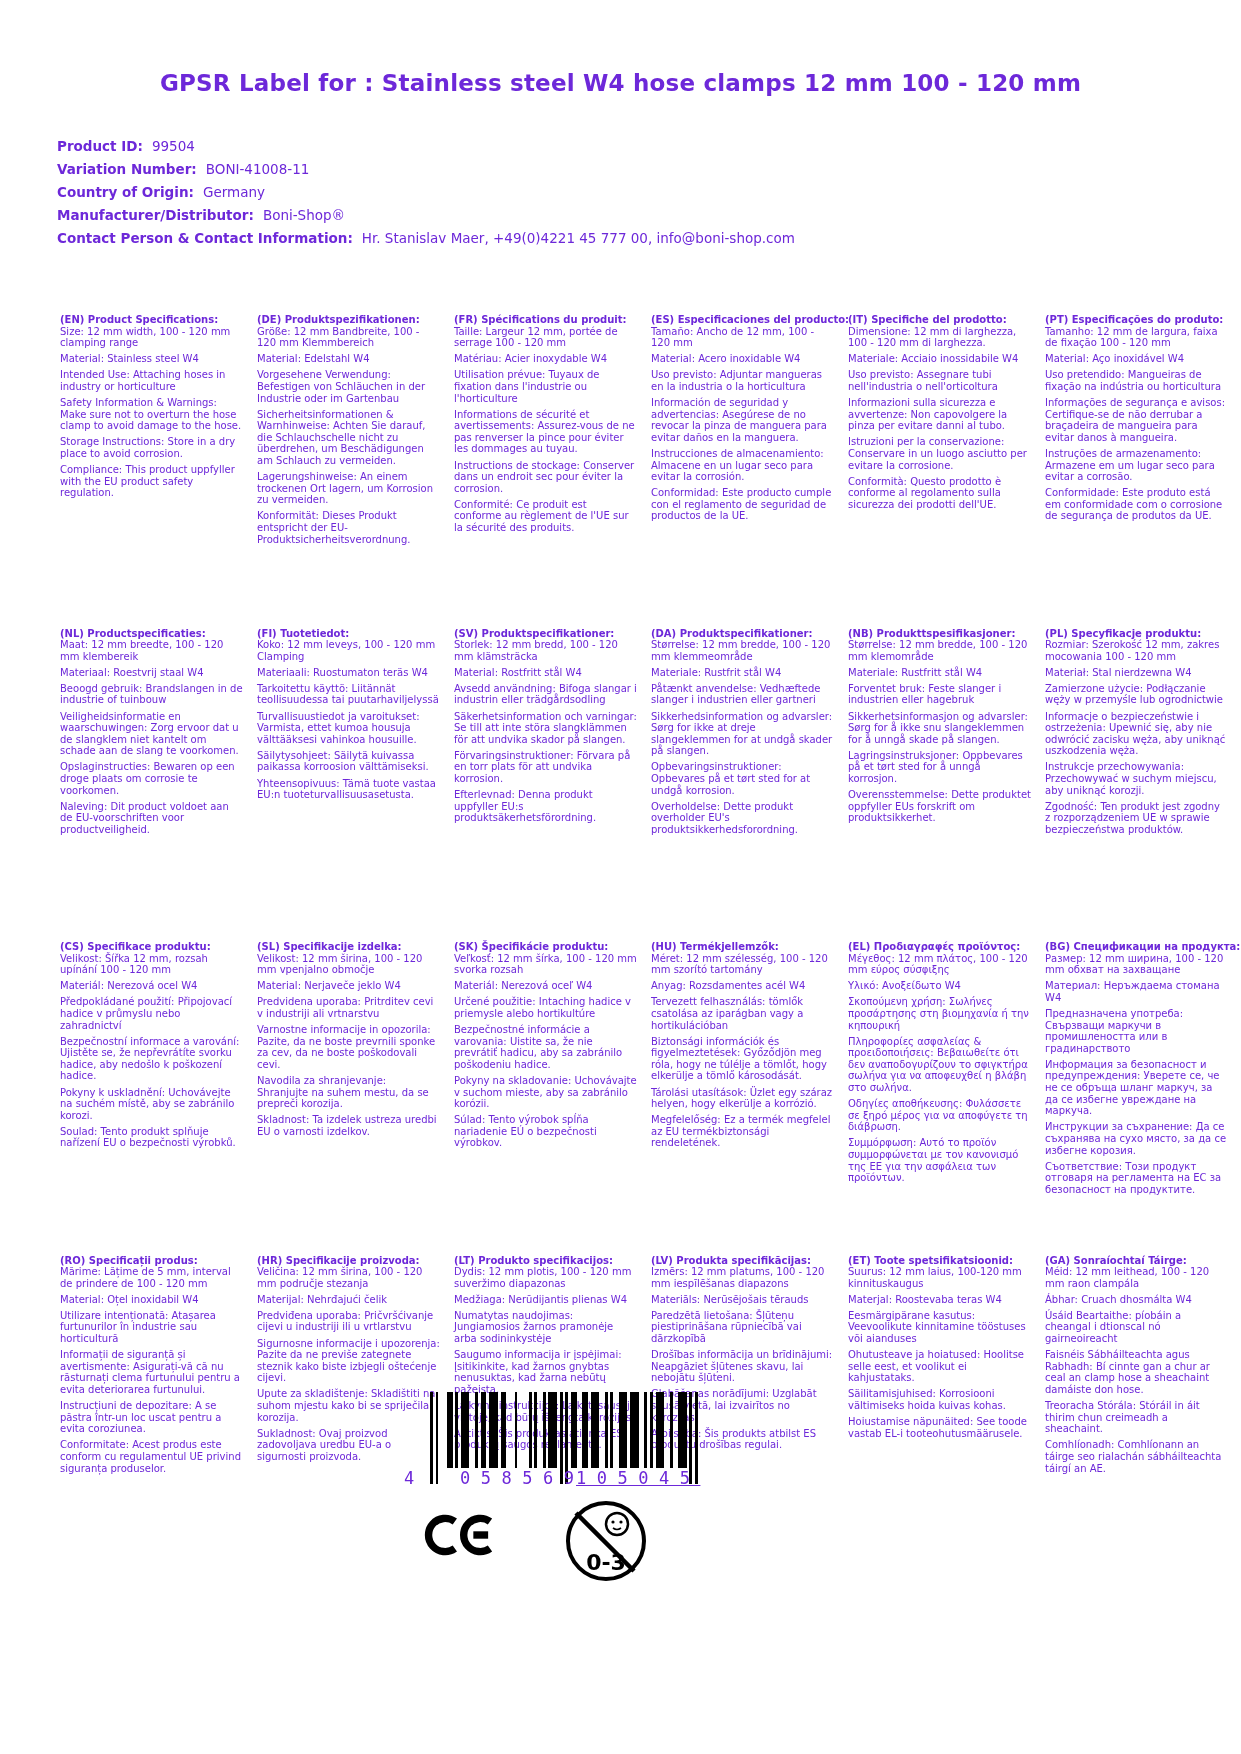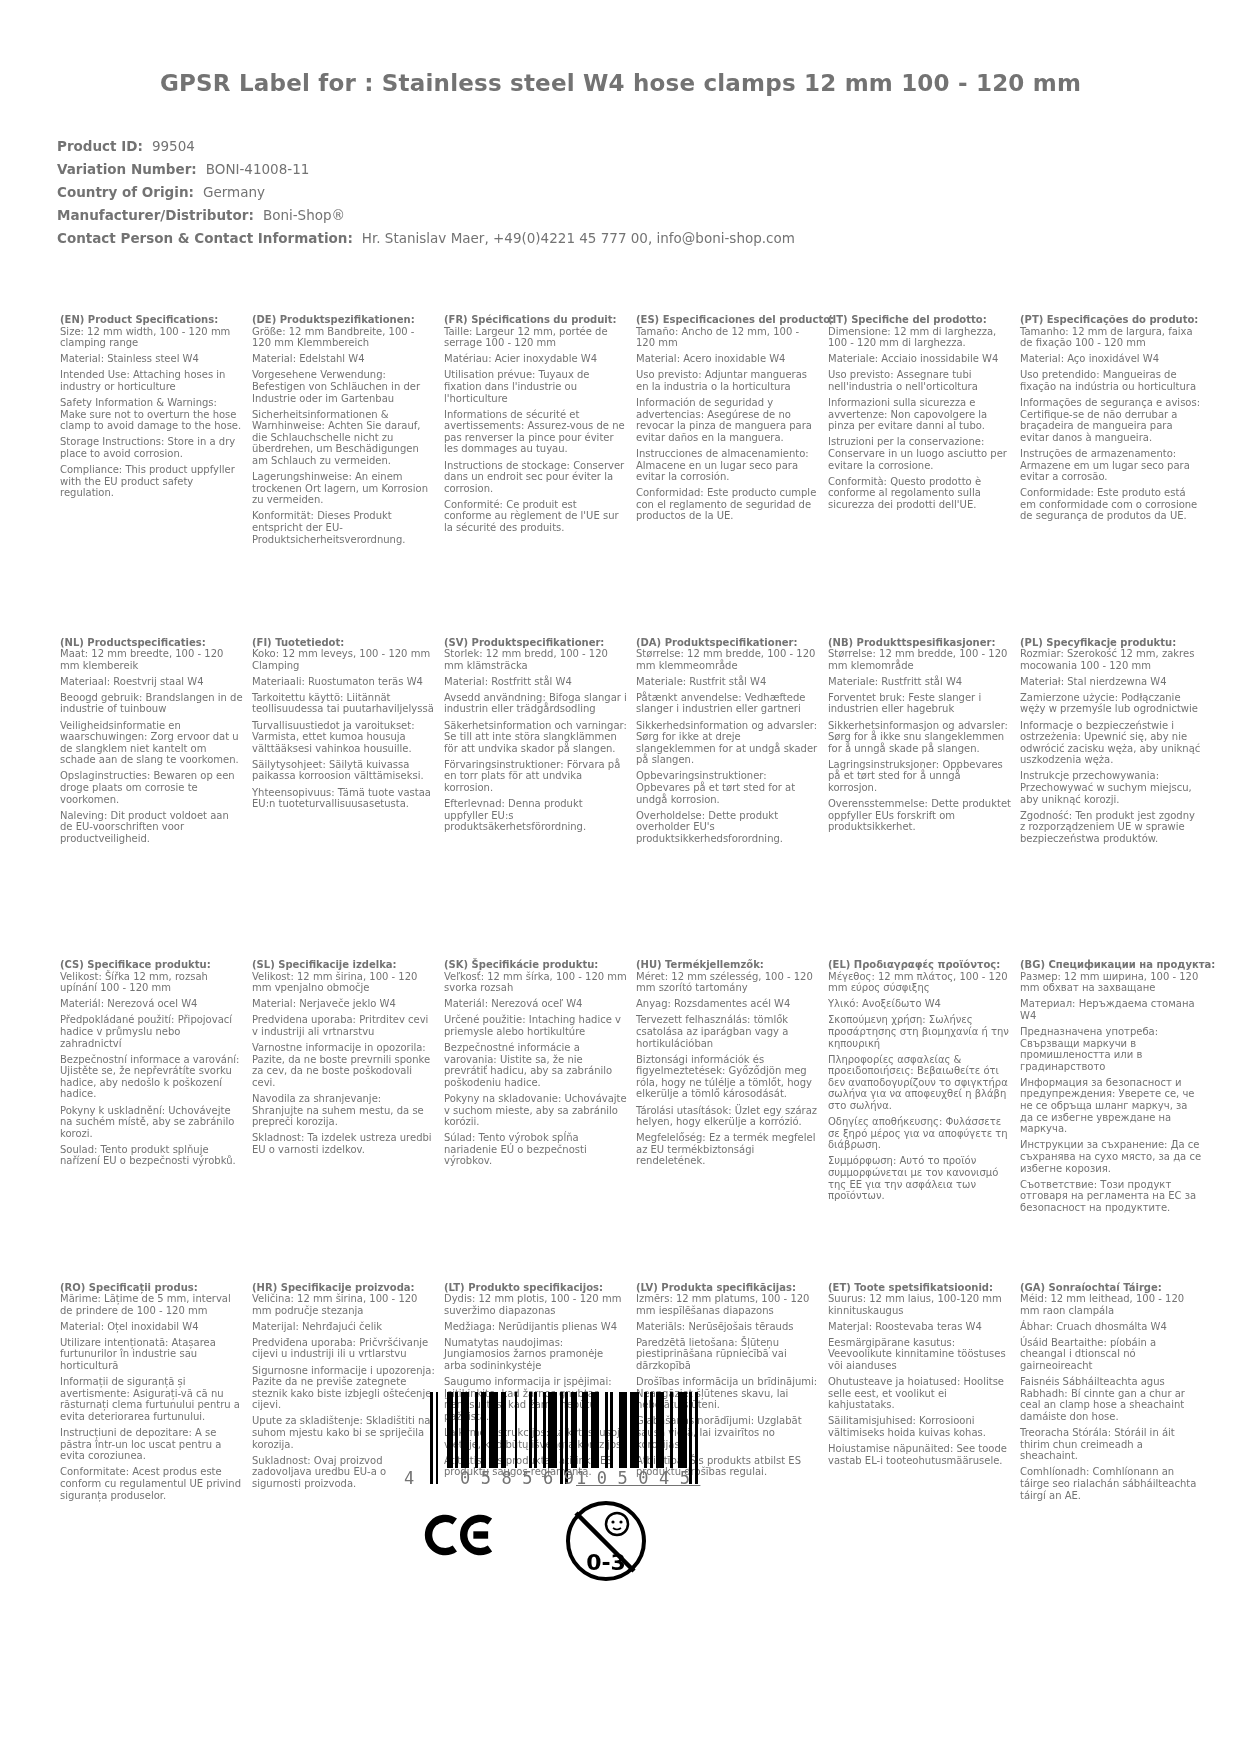--- a/index.html
+++ b/index.html
@@ -1,32 +1,32 @@
 <!DOCTYPE html>
 <html><head>
 <meta charset="utf-8">
 <style>
   * { margin:0; padding:0; box-sizing:border-box; }
   html,body { background:#e8e8e8; }
   .page {
     position:relative; width:1241px; height:1754px; margin:0 auto;
-    background:#ffffff; color:#737373;
+    background:#ffffff; color:#6d28d9;
     font-family:"DejaVu Sans", sans-serif; overflow:hidden;
   }
   .title {
     position:absolute; top:70px; left:0; width:100%;
     text-align:center; font-size:23px; font-weight:bold; letter-spacing:0.2px;
   }
   .product-info { position:absolute; left:57px; top:138px; font-size:13.5px; }
   .info-row { margin-bottom:7px; white-space:nowrap; }
   .info-label { font-weight:bold; margin-right:9px; }
   .lang-grid {
     position:absolute; left:60px; top:314px;
     display:grid; grid-template-columns:repeat(6,183px); column-gap:14px;
-    grid-auto-rows:313.5px; align-items:start;gap:9px;
+    grid-auto-rows:313.5px; align-items:start;
   }
   .lang-block { font-size:10px; line-height:11.6px; overflow-wrap:break-word; }
   .lb-head { font-weight:bold; white-space:nowrap; }
   .lb-par { margin:0 0 4.5px 0; }
   
   #barcode { position:absolute; left:390px; top:1392px; width:322px; height:118px; }
   #barcode-bars { position:absolute; left:40px; top:0; width:268px; height:94px; }
   #barcode-bars .bar { position:absolute; top:0; height:76px; background:#000; }
   #barcode-bars .bar.guard { height:92px; }
   .bc-digits { position:absolute; top:76px; font-family:"DejaVu Sans Mono", monospace; font-size:17px; }

